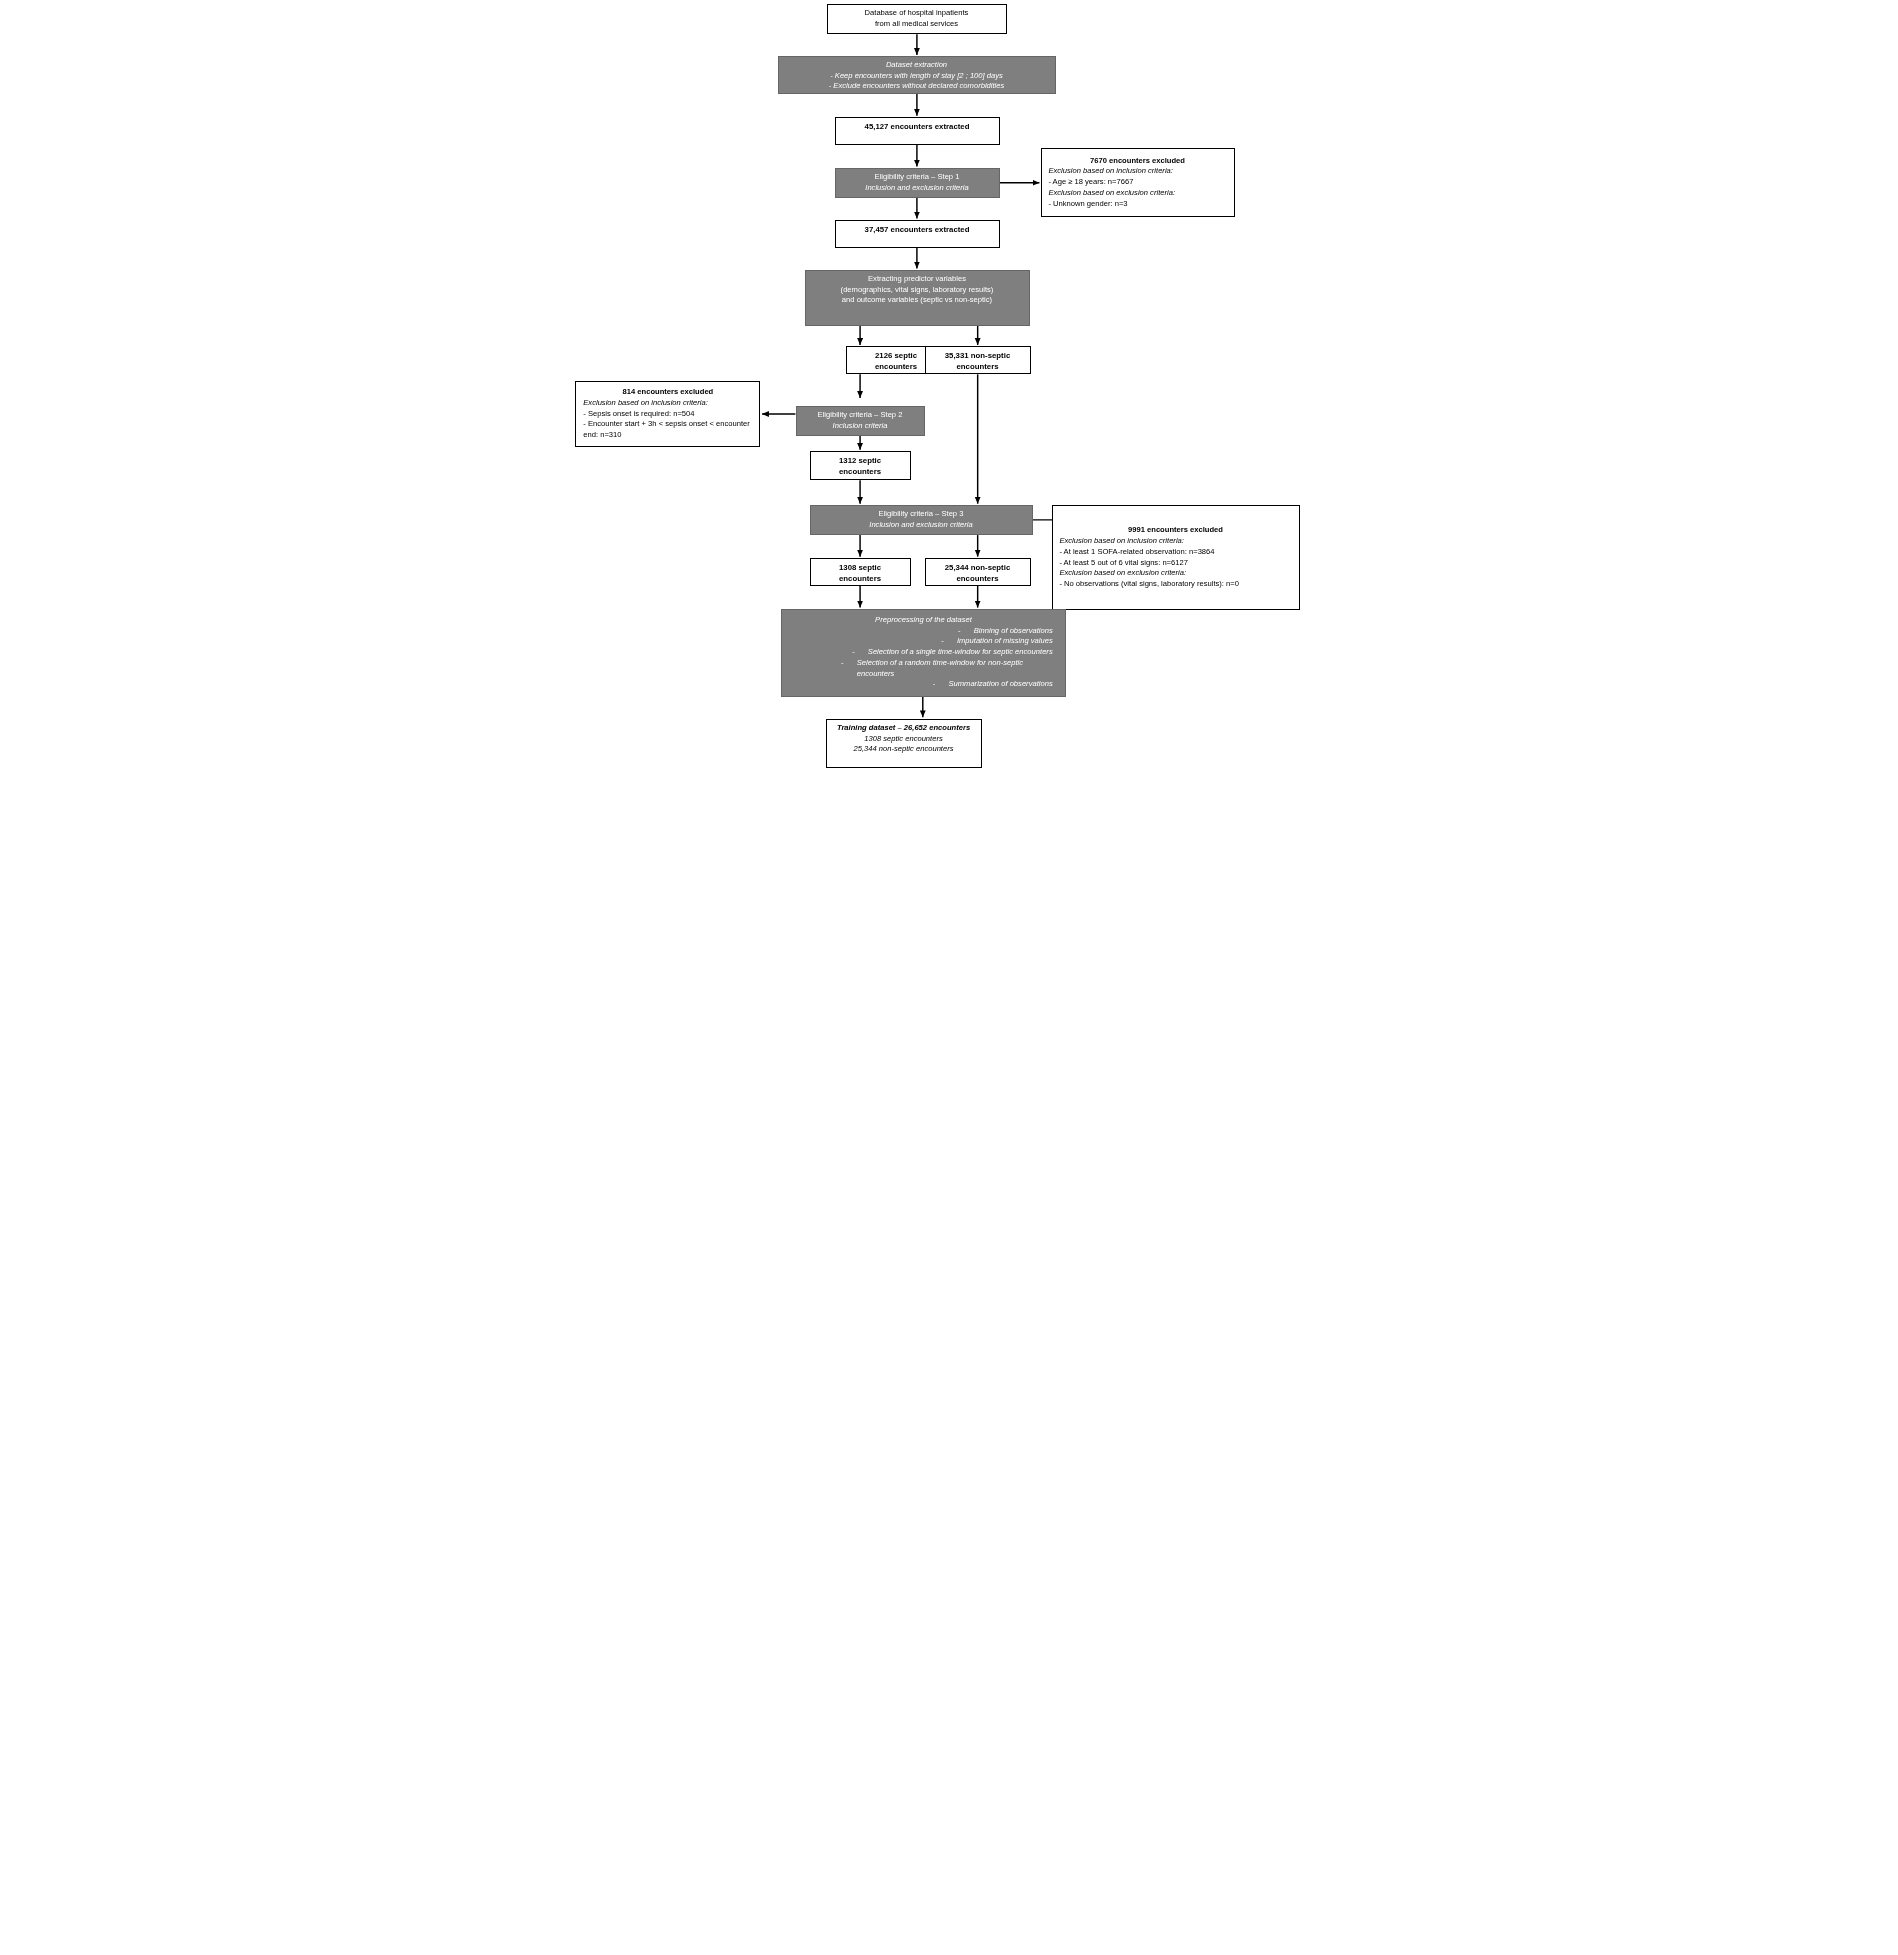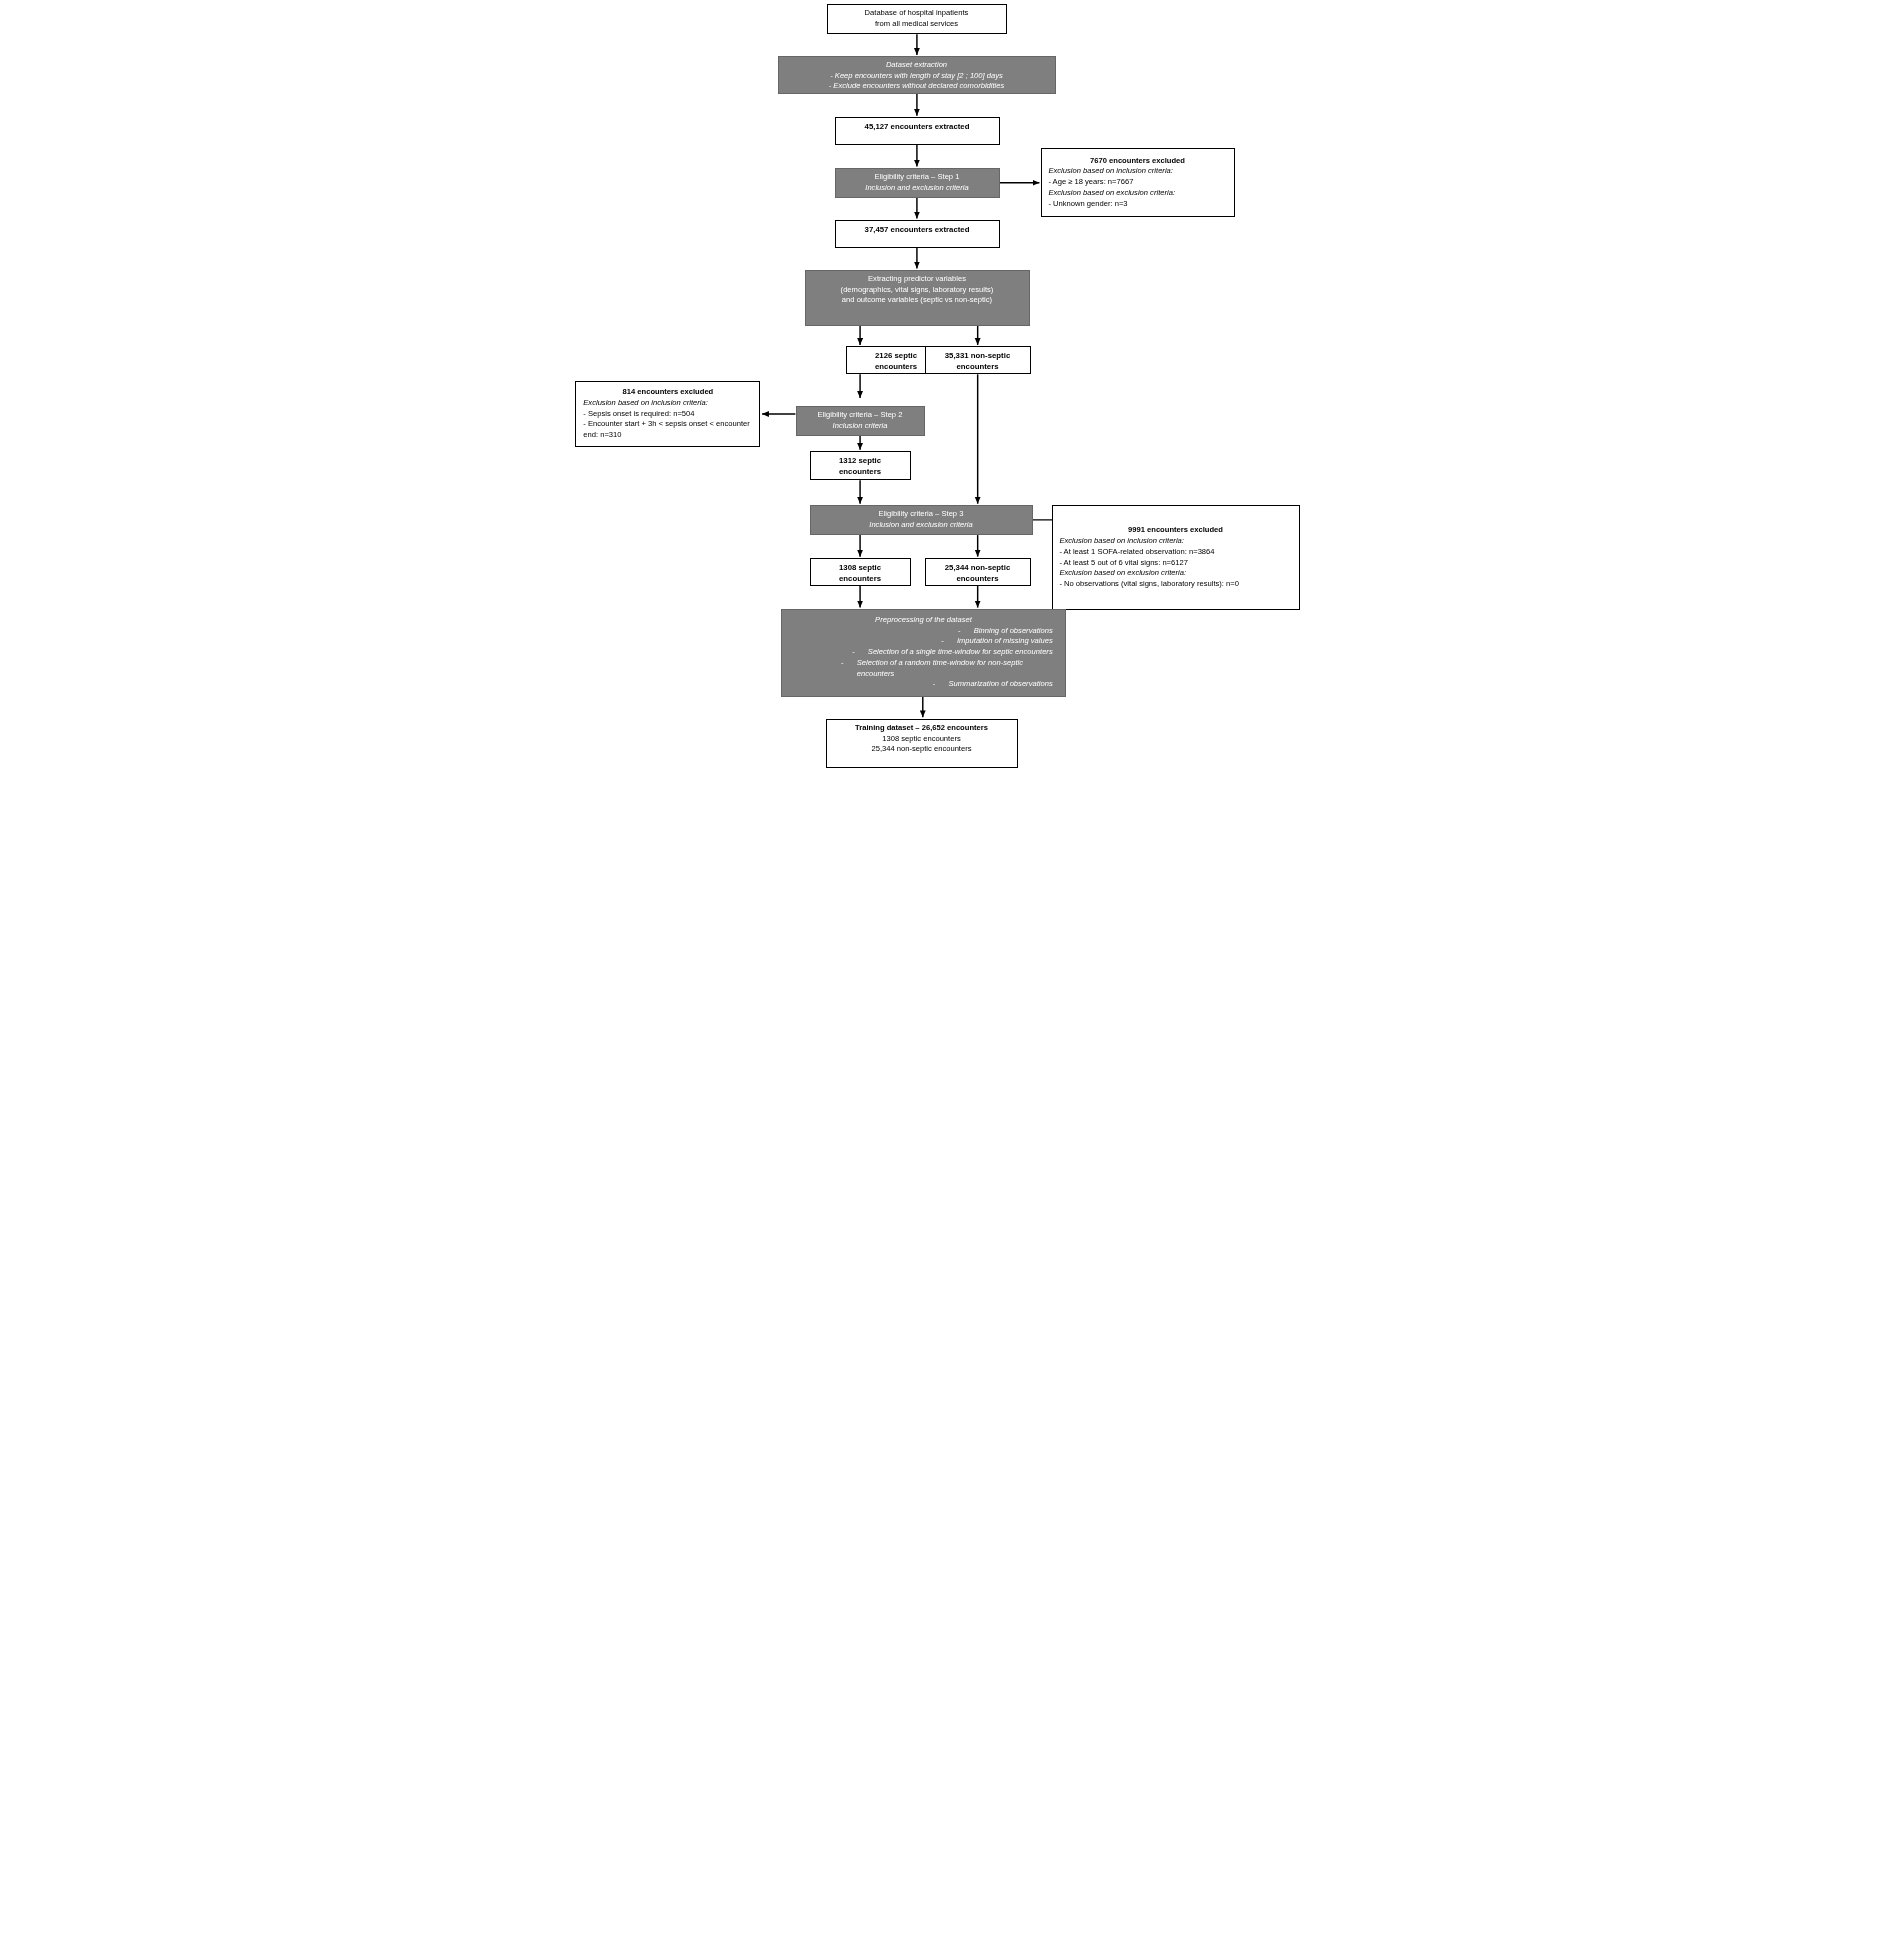--- a/index.html
+++ b/index.html
@@ -175,20 +175,20 @@
     <div class="p-item">
       <span class="p-bullet">-</span>
       <span class="p-text">Selection of a random time-window for non-septic encounters</span>
     </div>
     <div class="p-item">
       <span class="p-bullet">-</span>
       <span class="p-text">Summarization of observations</span>
     </div>
   </div>
 
-  <div class="box white" style="left:256px; top:719px; width:192px; height:49px;">
+  <div class="box white" style="left:256px; top:719px; width:156px; height:49px;font-style:italic;">
     <div class="bold">Training dataset – 26,652 encounters</div>
     <div>1308 septic encounters</div>
     <div>25,344 non-septic encounters</div>
   </div>
 
 </div>
 
 
 </body></html>

